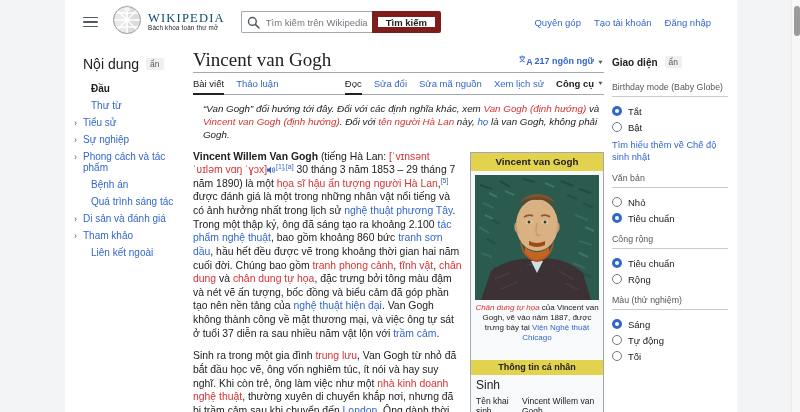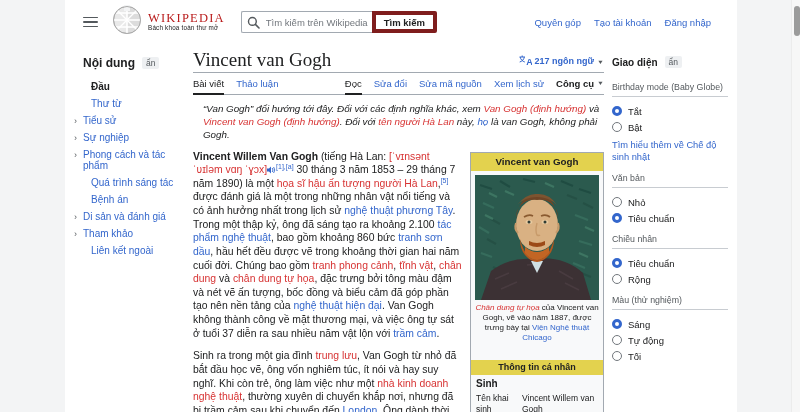--- a/index.html
+++ b/index.html
@@ -13,44 +13,44 @@
   .content-card {
     position:absolute; left:65px; top:0; width:672px; height:412px;
     background:#ffffff;
   }
   
   .site-header { display:flex; align-items:center; height:44px; padding:0 18px; }
   .hamburger { width:15px; height:11px; display:flex; flex-direction:column; justify-content:space-between; cursor:pointer; background:none; border:none; margin-right:14px; }
   .hamburger span { display:block; height:1.8px; background:#54595d; border-radius:1px; }
   .logo { display:flex; align-items:center; gap:6px; margin-right:16px; }
   .logo-text { line-height:1.05; }
-  .logo-title { font-family:"Liberation Serif", serif; font-size:12.5px; letter-spacing:1.2px; color:#b91c1c; }
+  .logo-title { font-family:"Liberation Serif", serif; font-size:12.5px; letter-spacing:1.2px; color:#0c4a6e; }
   .logo-tagline { font-size:6.3px; color:#202122; letter-spacing:.2px; }
   .searchbar { display:flex; align-items:stretch; height:22px; }
   .search-box { position:relative; }
   .search-box input {
     width:131px; height:22px; border:1px solid #a2a9b1; border-right:none;
     border-radius:2px 0 0 2px; padding:0 4px 0 24px; font-size:9.5px;
     font-family:"Liberation Sans", sans-serif; color:#202122; outline:none;
   }
   .search-box input::placeholder { color:#72777d; }
   .mag { position:absolute; left:6px; top:4px; }
   .search-btn {
-    height:22px; border:4px solid #7f1d1d; background:#fff; border-radius:0 2px 2px 0;
+    height:22px; border:6px solid #7f1d1d; background:#fff; border-radius:0 2px 2px 0;
     font-size:9.5px; font-weight:bold; color:#202122; padding:0 8px; cursor:pointer;
     font-family:"Liberation Sans", sans-serif;
   }
   .user-links { margin-left:auto; display:flex; gap:13px; font-size:9.5px; padding-right:8px; }
   .user-links span { color:#3366cc; cursor:pointer; white-space:nowrap; }
   
   .columns { display:flex; padding:6px 10px 0 18px; }
   
   .toc { width:104px; flex-shrink:0; margin-right:6px; padding-top:6px; }
   .toc-head { display:flex; align-items:center; gap:7px; margin-bottom:8px; }
-  .toc-title { font-weight:bold; font-size:12px; }
+  .toc-title { font-weight:normal; font-size:14px; }
   .hide-btn { font-size:8.5px; color:#54595d; background:#eef0f2; border-radius:2px; padding:1px 4px; cursor:pointer; }
   .toc-item { display:flex; align-items:flex-start; font-size:10px; line-height:1.18; padding:2.6px 0; cursor:pointer; }
   .toc-item .arrow { width:9px; flex-shrink:0; color:#54595d; font-size:9px; margin-left:-9px; text-align:left; transform:translateY(.5px); }
   .toc-item.noarrow { padding-left:8px; }
   .toc-item .lbl { color:#3366cc; }
   .toc-item.active .lbl { color:#202122; font-weight:bold; }
   
   .article { width:411px; flex-shrink:0; }
   .title-row { display:flex; align-items:flex-end; border-bottom:1px solid #a2a9b1; padding-bottom:1px; }
   .title-row h1 { font-family:"Liberation Serif", serif; font-weight:normal; font-size:19px; line-height:1.1; }
@@ -74,21 +74,21 @@
   
   .infobox {
     float:right; width:134px; margin:2px 0 6px 8px;
     background:#f8f9fa; border:1px solid #a2a9b1; font-size:8.5px; line-height:1.25;
   }
   .infobox-title { background:#e3d24e; font-weight:bold; font-size:9.8px; text-align:center; padding:3px 2px; }
   .portrait { padding:4px 4px 1px; }
   .portrait svg { display:block; width:124px; height:125px; }
   .infobox-caption { padding:2px 4px 17px; text-align:center; font-size:8px; }
   .infobox-subtitle { background:#e3d24e; font-weight:bold; font-size:9px; text-align:center; padding:2px; }
-  .ib-group-header { font-weight:bold; font-size:10px; padding:3px 5px 1px; }
+  .ib-group-header { font-weight:normal; font-size:12px; padding:3px 5px 1px; }
   .ib-row { display:flex; padding:1.5px 5px; }
   .ib-label { width:46px; flex-shrink:0; }
   .ib-value { flex:1; }
   
   .appearance { width:116px; flex-shrink:0; margin-left:8px; padding-top:6px; font-size:9.5px; }
   .app-head { display:flex; align-items:center; gap:7px; margin-bottom:6px; }
   .app-title { font-weight:bold; font-size:10px; }
   .app-section-heading { color:#54595d; font-size:8.8px; border-bottom:1px solid #c8ccd1; padding:8px 0 4px; margin-bottom:6px; }
   .radio-row { display:flex; align-items:center; gap:6px; padding:2.5px 0; cursor:pointer; }
   .radio { width:10px; height:10px; border-radius:50%; border:1px solid #72777d; background:#fff; flex-shrink:0; }
@@ -166,24 +166,24 @@
             </div>
             <div class="toc-item">
               <span class="arrow">›</span>
               <span class="lbl">Sự nghiệp</span>
             </div>
             <div class="toc-item">
               <span class="arrow">›</span>
               <span class="lbl">Phong cách và tác phẩm</span>
             </div>
             <div class="toc-item noarrow">
+              <span class="lbl">Bệnh án</span>
+            </div>
+            <div class="toc-item noarrow">
               <span class="lbl">Quá trình sáng tác</span>
-            </div>
-            <div class="toc-item noarrow">
-              <span class="lbl">Bệnh án</span>
             </div>
             <div class="toc-item">
               <span class="arrow">›</span>
               <span class="lbl">Di sản và đánh giá</span>
             </div>
             <div class="toc-item">
               <span class="arrow">›</span>
               <span class="lbl">Tham khảo</span>
             </div>
             <div class="toc-item noarrow">
@@ -296,21 +296,21 @@
             <div class="app-link">Tìm hiểu thêm về Chế độ sinh nhật</div>
             <div class="app-section-heading">Văn bản</div>
             <div class="radio-row">
               <span class="radio"></span>
               <span>Nhỏ</span>
             </div>
             <div class="radio-row">
               <span class="radio sel"></span>
               <span>Tiêu chuẩn</span>
             </div>
-            <div class="app-section-heading">Chiều nhân</div>
+            <div class="app-section-heading">Công rộng</div>
             <div class="radio-row">
               <span class="radio sel"></span>
               <span>Tiêu chuẩn</span>
             </div>
             <div class="radio-row">
               <span class="radio"></span>
               <span>Rộng</span>
             </div>
             <div class="app-section-heading">Màu (thử nghiệm)</div>
             <div class="radio-row">

